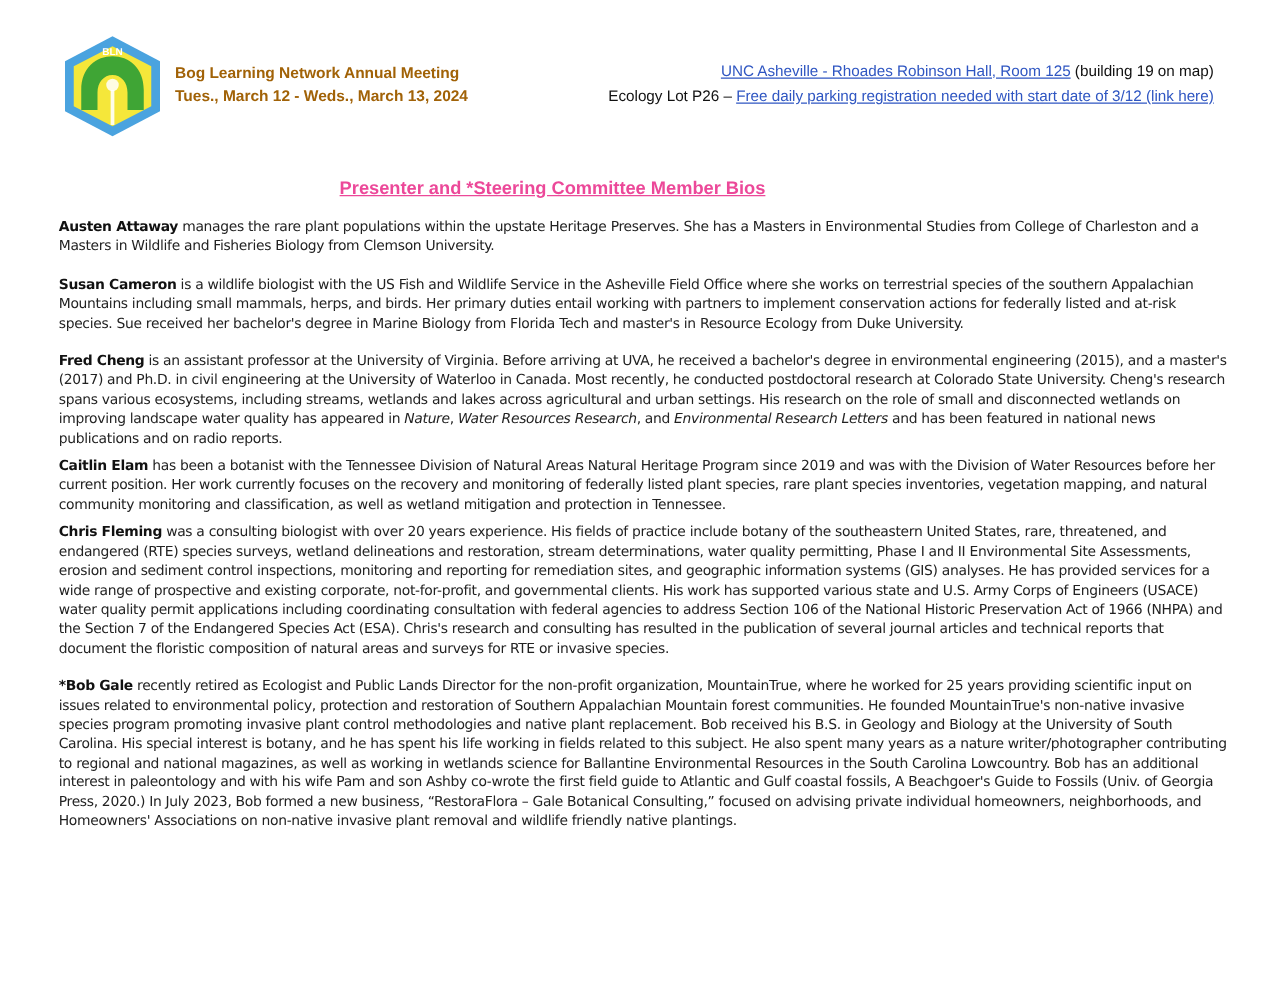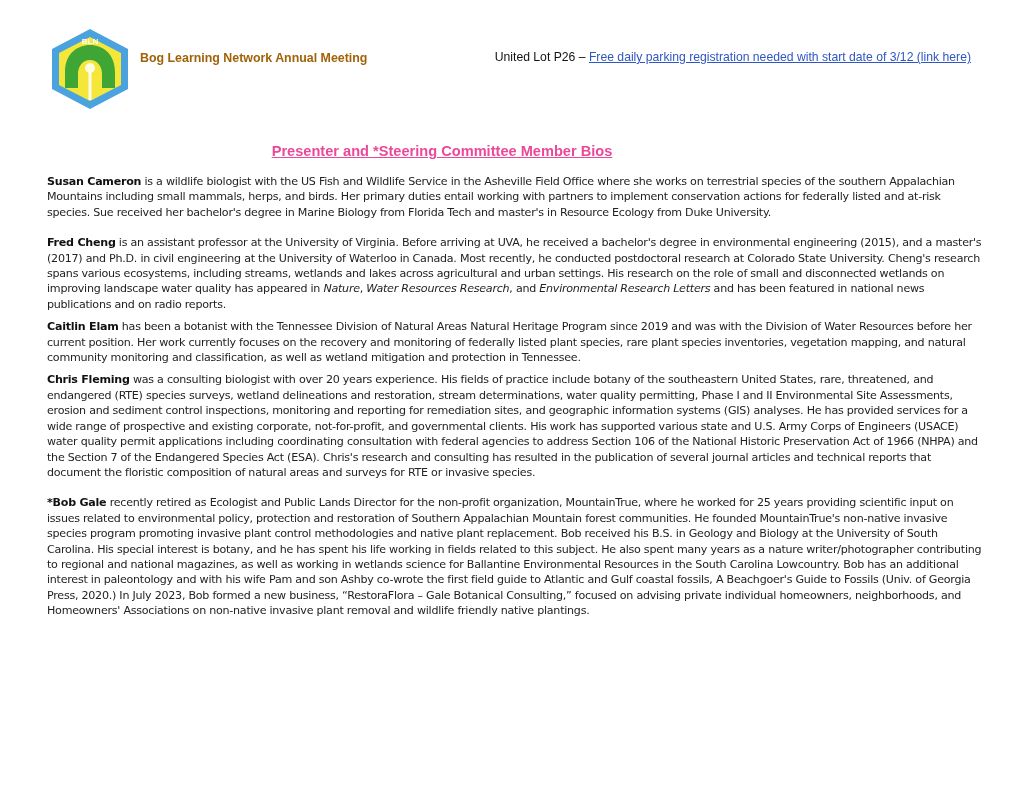--- a/index.html
+++ b/index.html
@@ -34,31 +34,38 @@
     <polygon points="40,9 71,25 71,57 40,73 9,57 9,25" fill="#f5e73a"></polygon>
     <path d="M15,60 L15,44 C15,26 27,17 40,17 C53,17 65,26 65,44 L65,60 L52,60 L52,46 C52,38 47,32 40,32 C33,32 28,38 28,46 L28,60 Z" fill="#3fa535"></path>
     <circle cx="40" cy="40" r="5" fill="#ffffff" opacity="0.85"></circle>
     <rect x="38.5" y="44" width="3" height="28" fill="#ffffff" opacity="0.9"></rect>
     <text x="40" y="16" text-anchor="middle" font-family="Liberation Sans, sans-serif" font-weight="bold" font-size="8" fill="#ffffff">BLN</text>
   </svg>
 </div>
 
 <div class="event-block">
   <div>Bog Learning Network Annual Meeting</div>
+  <div>Tues., March 12 - Weds., March 13, 2024</div>
 </div>
 
 <div class="venue-block">
   <div>
-    <span>United Lot P26 – </span><a class="link">Free daily parking registration needed with start date of 3/12 (link here)</a>
+    <a class="link">UNC Asheville - Rhoades Robinson Hall, Room 125</a><span> (building 19 on map)</span>
+  </div>
+  <div>
+    <span>Ecology Lot P26 – </span><a class="link">Free daily parking registration needed with start date of 3/12 (link here)</a>
   </div>
 </div>
 
 <div class="title">Presenter and *Steering Committee Member Bios</div>
 
 <div class="bios">
+  <p class="bio" style="margin-bottom:15px;">
+    <b>Austen Attaway</b><span> manages the rare plant populations within the upstate Heritage Preserves. She has a Masters in Environmental Studies from College of Charleston and a Masters in Wildlife and Fisheries Biology from Clemson University.</span>
+  </p>
   <p class="bio" style="margin-bottom:15px;">
     <b>Susan Cameron</b><span> is a wildlife biologist with the US Fish and Wildlife Service in the Asheville Field Office where she works on terrestrial species of the southern Appalachian Mountains including small mammals, herps, and birds.  Her primary duties entail working with partners to implement conservation actions for federally listed and at-risk species.  Sue received her bachelor's degree in Marine Biology from Florida Tech and master's in Resource Ecology from Duke University.</span>
   </p>
   <p class="bio" style="margin-bottom:7px;">
     <b>Fred Cheng</b><span> is an assistant professor at the University of Virginia. Before arriving at UVA, he received a bachelor's degree in environmental engineering (2015), and a master's (2017) and Ph.D. in civil engineering at the University of Waterloo in Canada. Most recently, he conducted postdoctoral research at Colorado State University. Cheng's research spans various ecosystems, including streams, wetlands and lakes across agricultural and urban settings. His research on the role of small and disconnected wetlands on improving landscape water quality has appeared in </span><i>Nature</i><span>, </span><i>Water Resources Research</i><span>, and </span><i>Environmental Research Letters</i><span> and has been featured in national news publications and on radio reports.</span>
   </p>
   <p class="bio" style="margin-bottom:7px;">
     <b>Caitlin Elam</b><span> has been a botanist with the Tennessee Division of Natural Areas Natural Heritage Program since 2019 and was with the Division of Water Resources before her current position. Her work currently focuses on the recovery and monitoring of federally listed plant species, rare plant species inventories, vegetation mapping, and natural community monitoring and classification, as well as wetland mitigation and protection in Tennessee.</span>
   </p>
   <p class="bio" style="margin-bottom:15px;">

